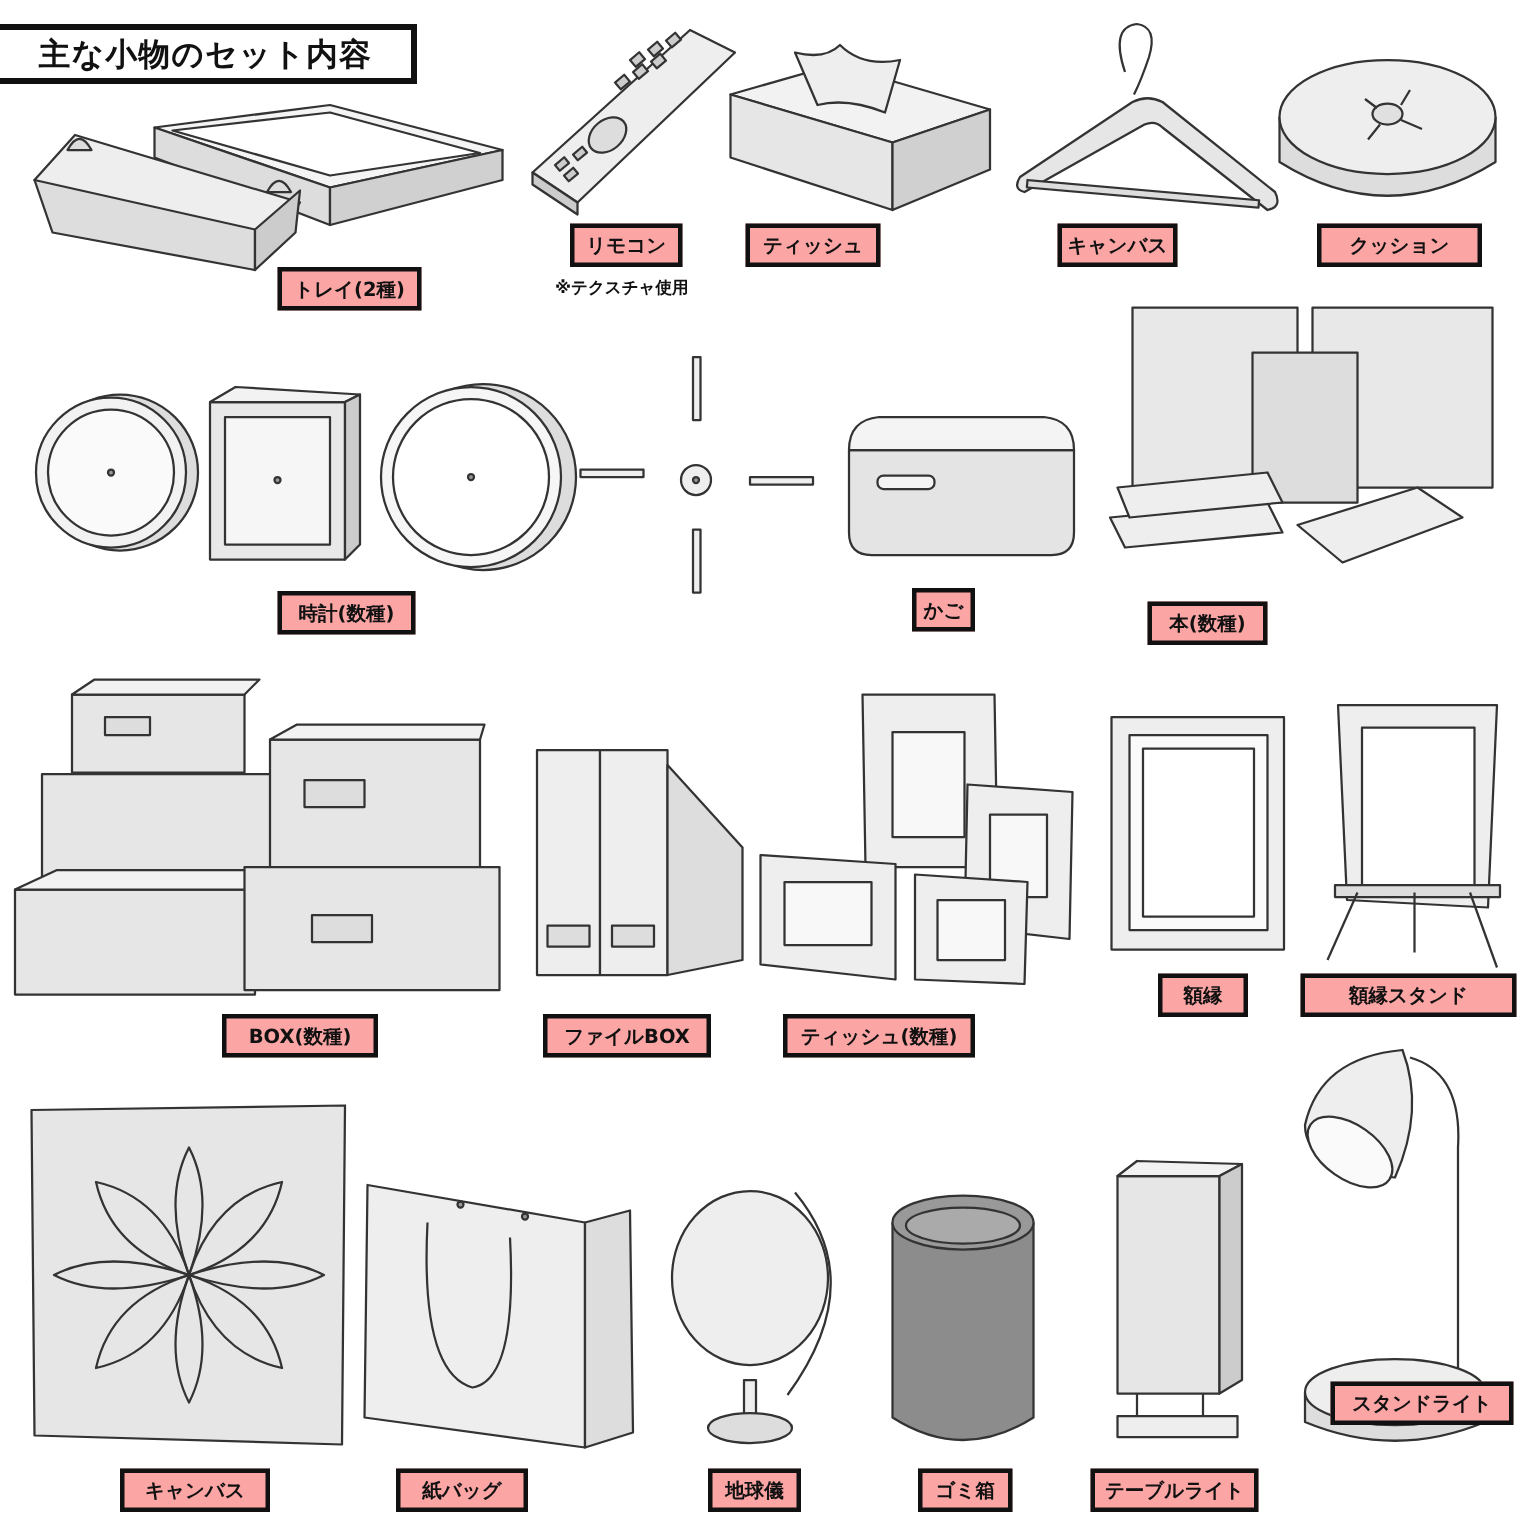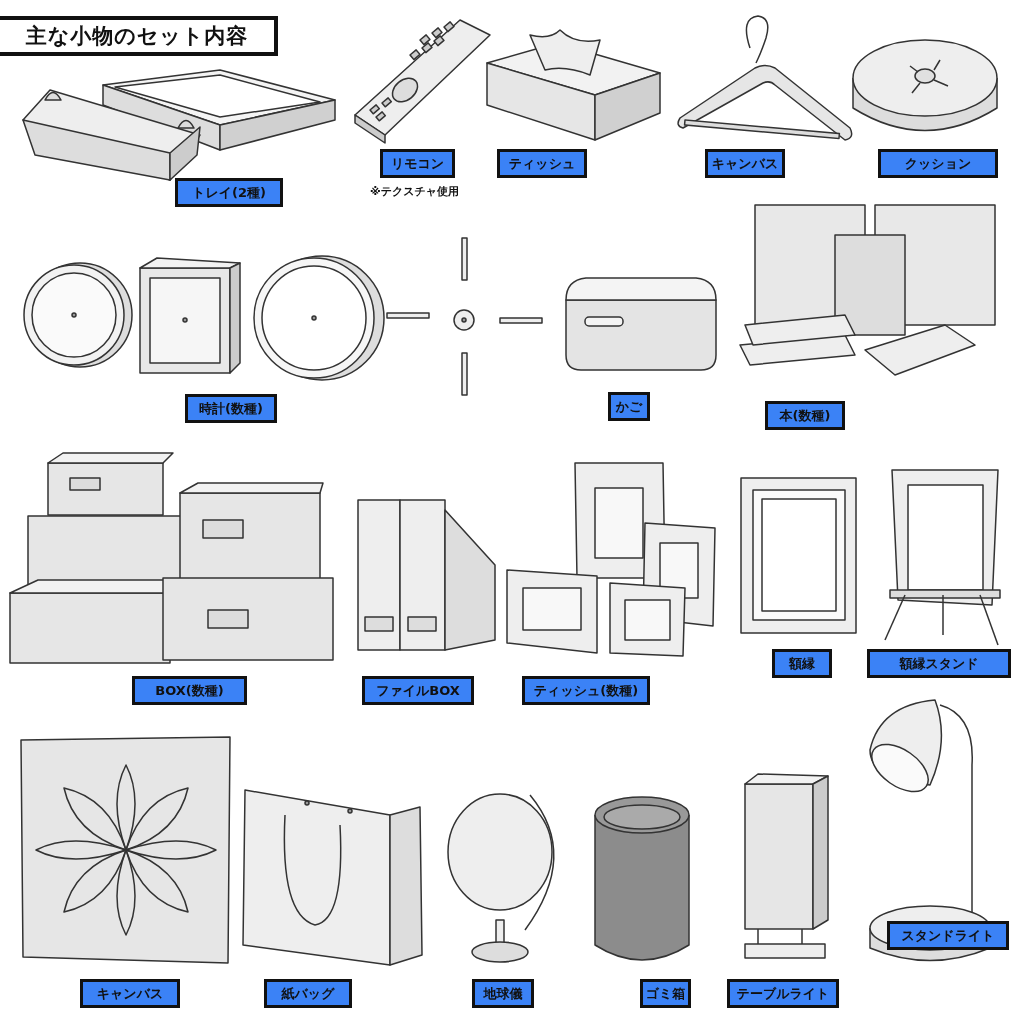--- a/index.html
+++ b/index.html
@@ -1,19 +1,19 @@
 <!DOCTYPE html>
 <html><head>
 <meta charset="utf-8">
 <style>
   html,body{margin:0;padding:0;background:#fff;}
   body{width:1024px;height:1024px;position:relative;overflow:hidden;font-family:"DejaVu Sans","Liberation Sans",sans-serif;}
   .title{position:absolute;left:-4px;top:16px;width:282px;height:40px;border:4px solid #111;box-sizing:border-box;background:#fff;
     font-size:21px;font-weight:bold;display:flex;align-items:center;justify-content:center;letter-spacing:1px;color:#111;}
-  .label{position:absolute;border:3px solid #111;background:#3b82f6;box-sizing:border-box;height:29px;padding:0 8px;
+  .label{position:absolute;border:3px solid #111;background:#fca5a5;box-sizing:border-box;height:29px;padding:0 8px;
     font-size:13px;font-weight:bold;display:flex;align-items:center;justify-content:center;white-space:nowrap;color:#111;}
   .note{position:absolute;font-size:11px;font-weight:bold;color:#111;text-align:right;}
   svg.art{position:absolute;overflow:visible;}
   svg.art *{stroke:#333;stroke-width:1.5;stroke-linejoin:round;}
 </style>
 </head>
 <body>
 
 <div class="title">主な小物のセット内容</div>
 
@@ -21,21 +21,21 @@
   <polygon points="88,20 205,5 320,35 205,60" fill="#f4f4f4"></polygon>
   <polygon points="88,20 205,60 205,85 88,40" fill="#ddd"></polygon>
   <polygon points="205,60 320,35 320,55 205,85" fill="#d0d0d0"></polygon>
   <polygon points="100,22 205,10 305,37 205,52" fill="#fff"></polygon>
   <polygon points="8,55 35,25 185,70 155,115" fill="#eee"></polygon>
   <polygon points="8,55 155,88 155,115 20,90" fill="#ddd"></polygon>
   <polygon points="155,88 185,62 182,90 155,115" fill="#ccc"></polygon>
   <path d="M30,35 q8,-15 16,0 z" fill="#ddd"></path>
   <path d="M163,63 q8,-15 16,0 z" fill="#ddd"></path>
 </svg>
-<div class="label" style="left:175px;top:178px;width:108px">トレイ(2種)</div>
+<div class="label" style="left:185px;top:178px;width:96px">トレイ(2種)</div>
 
 <svg class="art" style="left:350px;top:15px" width="140" height="125" viewBox="0 0 140 125">
   <polygon points="5,100 110,5 140,20 35,120" fill="#eee"></polygon>
   <polygon points="5,100 35,120 35,128 5,108" fill="#ccc"></polygon>
   <g fill="#ccc">
     <rect x="70" y="25" width="8" height="6" transform="rotate(-40 70 25)"></rect>
     <rect x="82" y="18" width="8" height="6" transform="rotate(-40 82 18)"></rect>
     <rect x="94" y="12" width="8" height="6" transform="rotate(-40 94 12)"></rect>
     <rect x="60" y="40" width="8" height="6" transform="rotate(-40 60 40)"></rect>
     <rect x="72" y="33" width="8" height="6" transform="rotate(-40 72 33)"></rect>
@@ -65,21 +65,21 @@
   <rect x="10" y="112" width="155" height="5" fill="#ddd" transform="rotate(5 10 112)"></rect>
 </svg>
 <div class="label" style="left:705px;top:149px;width:80px">キャンバス</div>
 
 <svg class="art" style="left:850px;top:38px" width="150" height="110" viewBox="0 0 150 110">
   <path d="M3,40 v30 q72,45 144,0 v-30" fill="#ddd"></path>
   <ellipse cx="75" cy="40" rx="72" ry="38" fill="#eee"></ellipse>
   <ellipse cx="75" cy="38" rx="10" ry="7" fill="#e0e0e0"></ellipse>
   <path d="M60,28 l8,6 M90,22 l-6,10 M62,55 l8,-10 M98,48 l-14,-6" fill="none"></path>
 </svg>
-<div class="label" style="left:878px;top:149px;width:120px">クッション</div>
+<div class="label" style="left:878px;top:149px;width:110px">クッション</div>
 
 <svg class="art" style="left:22px;top:238px" width="530" height="160" viewBox="0 0 530 160">
   <circle cx="58" cy="77" r="52" fill="#ddd"></circle>
   <circle cx="52" cy="77" r="50" fill="#f2f2f2"></circle>
   <circle cx="52" cy="77" r="42" fill="#fafafa"></circle>
   <circle cx="52" cy="77" r="2" fill="#999"></circle>
   <rect x="118" y="30" width="90" height="105" fill="#e8e8e8"></rect>
   <polygon points="118,30 135,20 218,25 208,30" fill="#f2f2f2"></polygon>
   <polygon points="208,30 218,25 218,125 208,135" fill="#ccc"></polygon>
   <rect x="128" y="40" width="70" height="85" fill="#f6f6f6"></rect>
@@ -122,21 +122,21 @@
   <rect x="20" y="68" width="160" height="75" fill="#e6e6e6"></rect>
   <rect x="2" y="145" width="160" height="70" fill="#e6e6e6"></rect>
   <polygon points="2,145 30,132 180,132 162,145" fill="#f2f2f2"></polygon>
   <rect x="172" y="45" width="140" height="92" fill="#e6e6e6"></rect>
   <polygon points="172,45 190,35 315,35 312,45" fill="#f2f2f2"></polygon>
   <rect x="155" y="130" width="170" height="82" fill="#e6e6e6"></rect>
   <rect x="62" y="30" width="30" height="12" fill="#ddd"></rect>
   <rect x="195" y="72" width="40" height="18" fill="#ddd"></rect>
   <rect x="200" y="162" width="40" height="18" fill="#ddd"></rect>
 </svg>
-<div class="label" style="left:132px;top:676px;width:115px">BOX(数種)</div>
+<div class="label" style="left:148px;top:676px;width:104px">BOX(数種)</div>
 
 <svg class="art" style="left:355px;top:485px" width="145" height="175" viewBox="0 0 145 175">
   <rect x="3" y="15" width="42" height="150" fill="#eee"></rect>
   <rect x="45" y="15" width="45" height="150" fill="#eee"></rect>
   <polygon points="90,25 140,80 140,155 90,165" fill="#ddd"></polygon>
   <rect x="10" y="132" width="28" height="14" fill="#ddd"></rect>
   <rect x="53" y="132" width="28" height="14" fill="#ddd"></rect>
 </svg>
 <div class="label" style="left:362px;top:676px;width:112px">ファイルBOX</div>
 
@@ -199,21 +199,21 @@
   <rect x="51" y="130" width="8" height="28" fill="#eee"></rect>
   <ellipse cx="55" cy="162" rx="28" ry="10" fill="#ddd"></ellipse>
 </svg>
 <div class="label" style="left:472px;top:979px;width:62px">地球儀</div>
 
 <svg class="art" style="left:592px;top:795px" width="100" height="172" viewBox="0 0 100 172">
   <path d="M3,20 v130 q47,30 94,0 v-130" fill="#8c8c8c"></path>
   <ellipse cx="50" cy="20" rx="47" ry="18" fill="#999"></ellipse>
   <ellipse cx="50" cy="22" rx="38" ry="12" fill="#aaa"></ellipse>
 </svg>
-<div class="label" style="left:640px;top:979px;width:51px">ゴミ箱</div>
+<div class="label" style="left:612px;top:979px;width:63px">ゴミ箱</div>
 
 <svg class="art" style="left:740px;top:772px" width="95" height="195" viewBox="0 0 95 195">
   <rect x="5" y="12" width="68" height="145" fill="#e6e6e6"></rect>
   <polygon points="5,12 18,2 88,4 73,12" fill="#f2f2f2"></polygon>
   <polygon points="73,12 88,4 88,148 73,157" fill="#ccc"></polygon>
   <line x1="18" y1="157" x2="18" y2="180"></line>
   <line x1="62" y1="157" x2="62" y2="180"></line>
   <rect x="5" y="172" width="80" height="14" fill="#eee"></rect>
 </svg>
 <div class="label" style="left:727px;top:979px;width:112px">テーブルライト</div>

